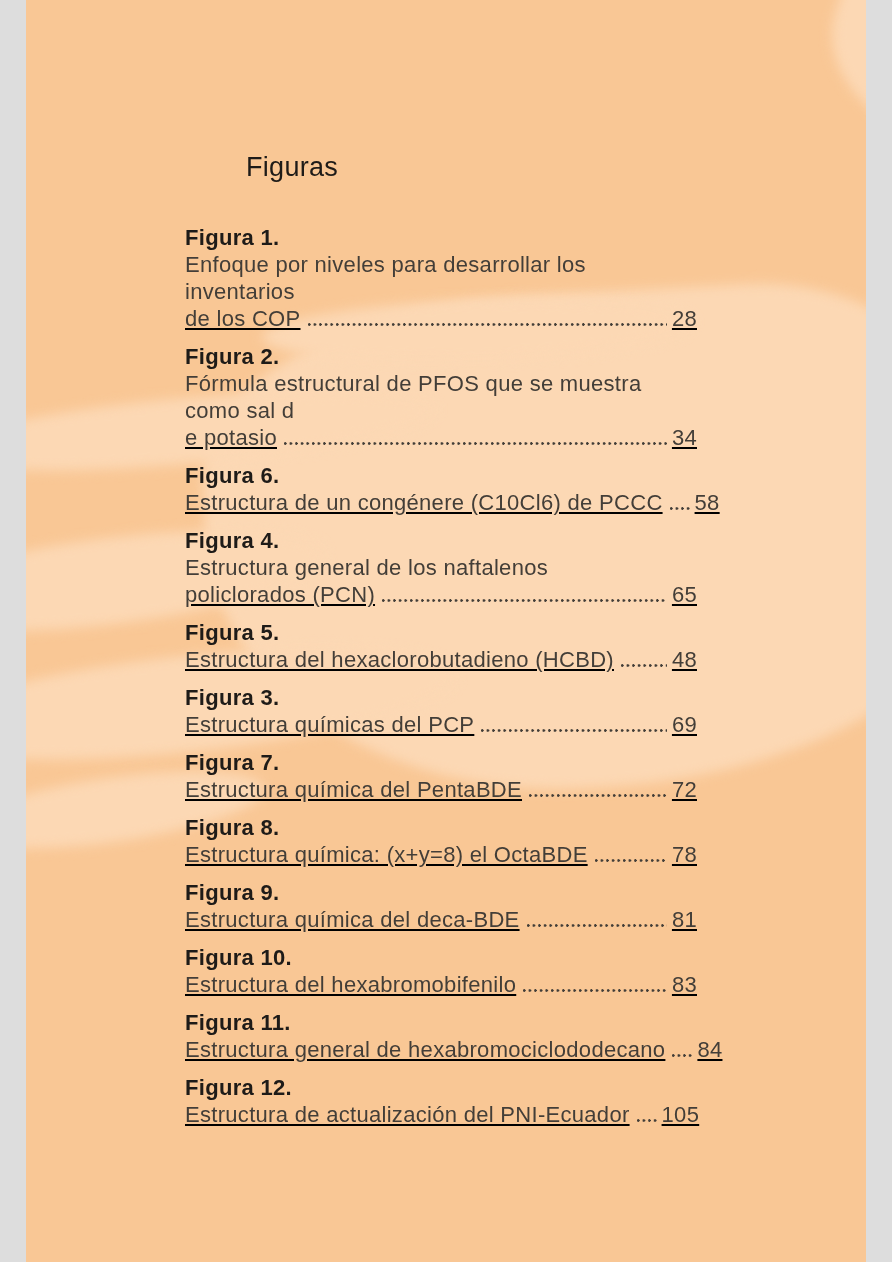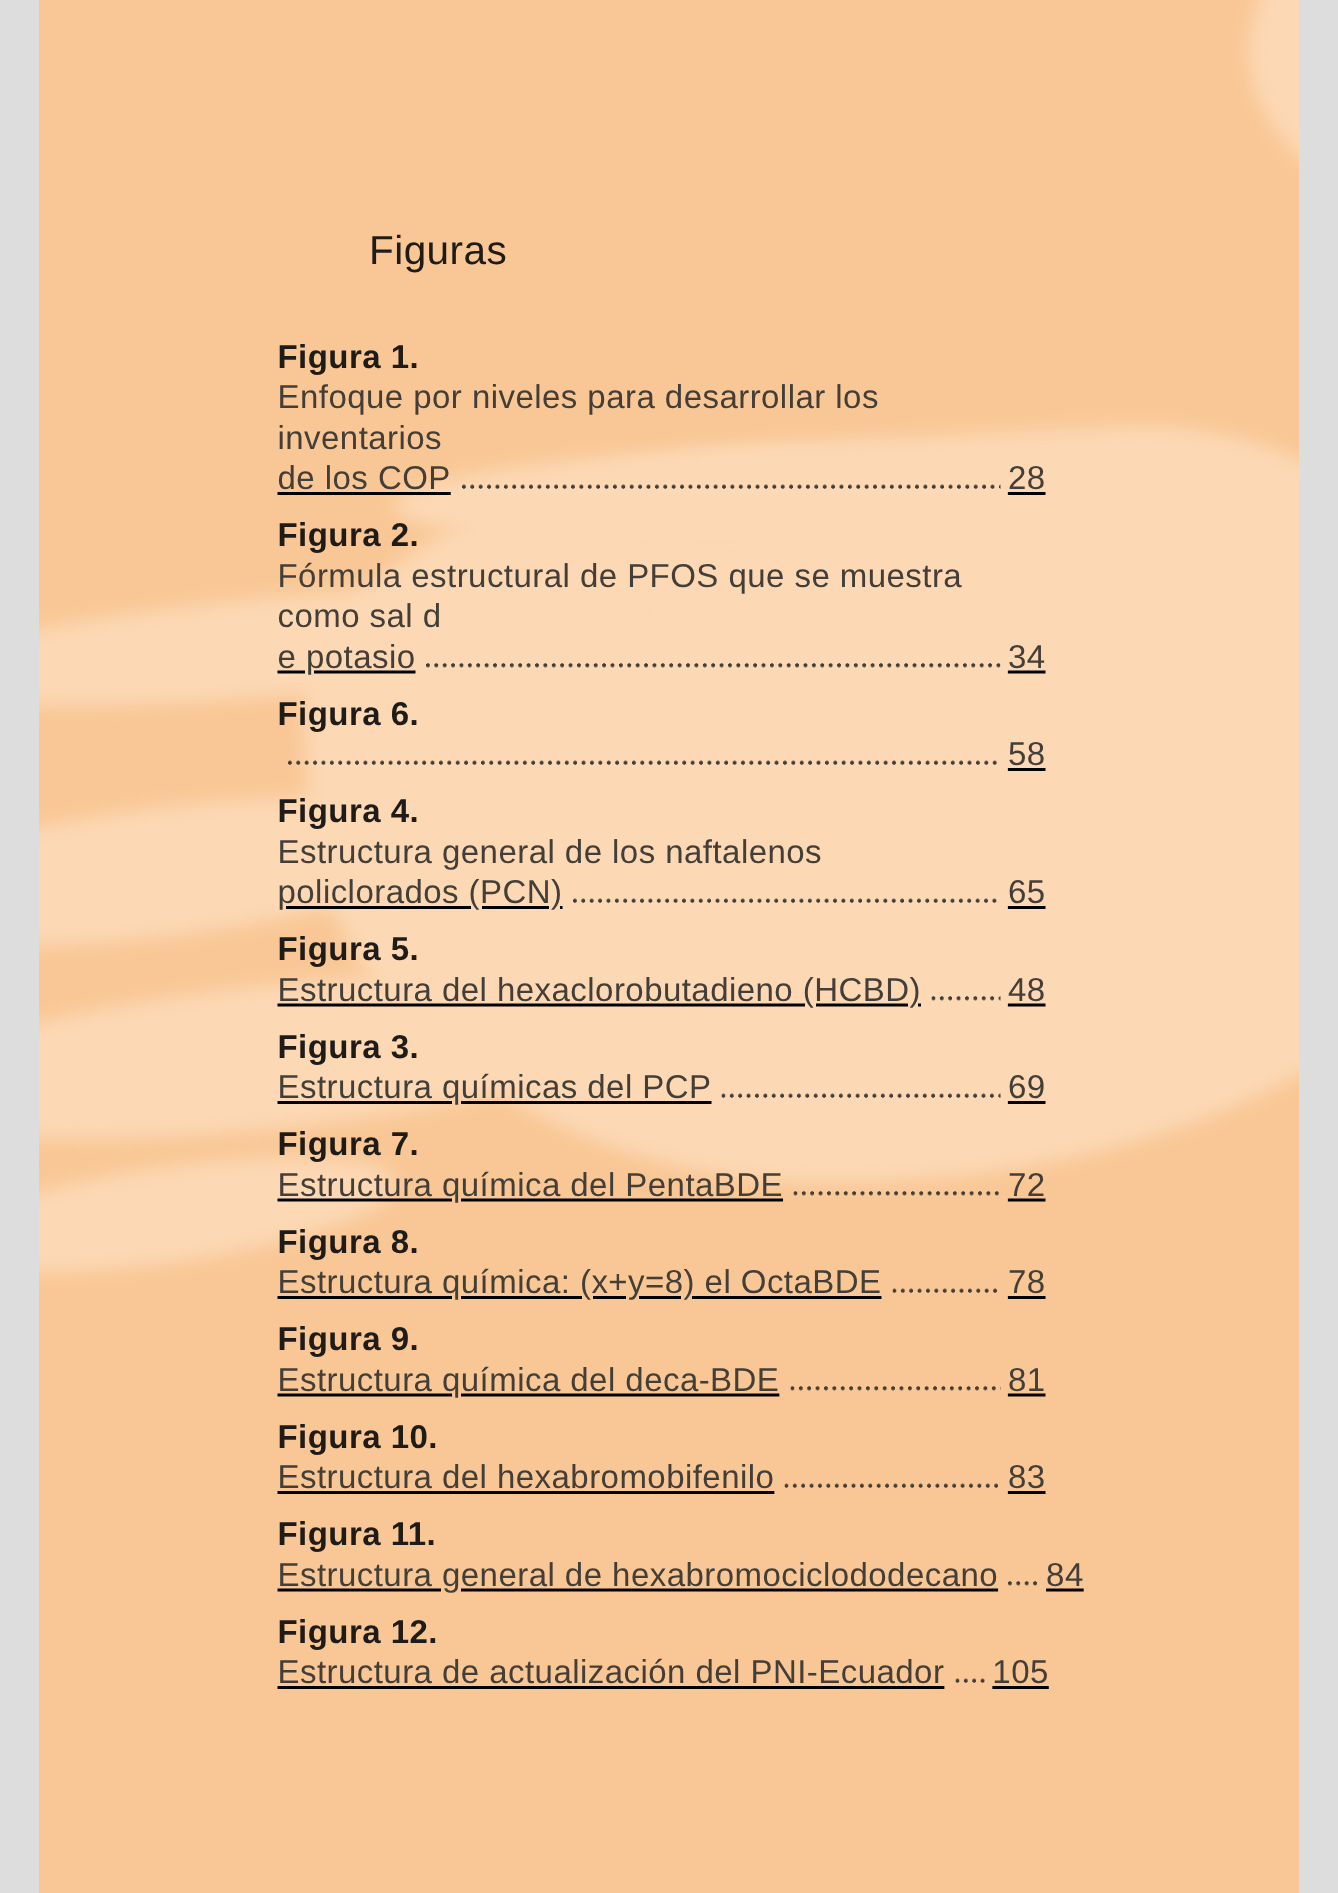--- a/index.html
+++ b/index.html
@@ -85,20 +85,21 @@
           <div class="entry-lastline">
       <span class="lastline-text">e potasio</span>
       <span class="leader"></span>
       <span class="pagenum">34</span>
     </div>
   </div>
 
   <div class="entry">
     <div class="entry-label">Figura 6.</div>
     <div class="entry-lastline">
+      <span class="lastline-text">Estructura de un congénere (C10Cl6) de PCCC</span>
       <span class="leader"></span>
       <span class="pagenum">58</span>
     </div>
   </div>
 
   <div class="entry">
     <div class="entry-label">Figura 4.</div>
     <div class="entry-line">Estructura general de los naftalenos</div>
           <div class="entry-lastline">
       <span class="lastline-text">policlorados (PCN)</span>

